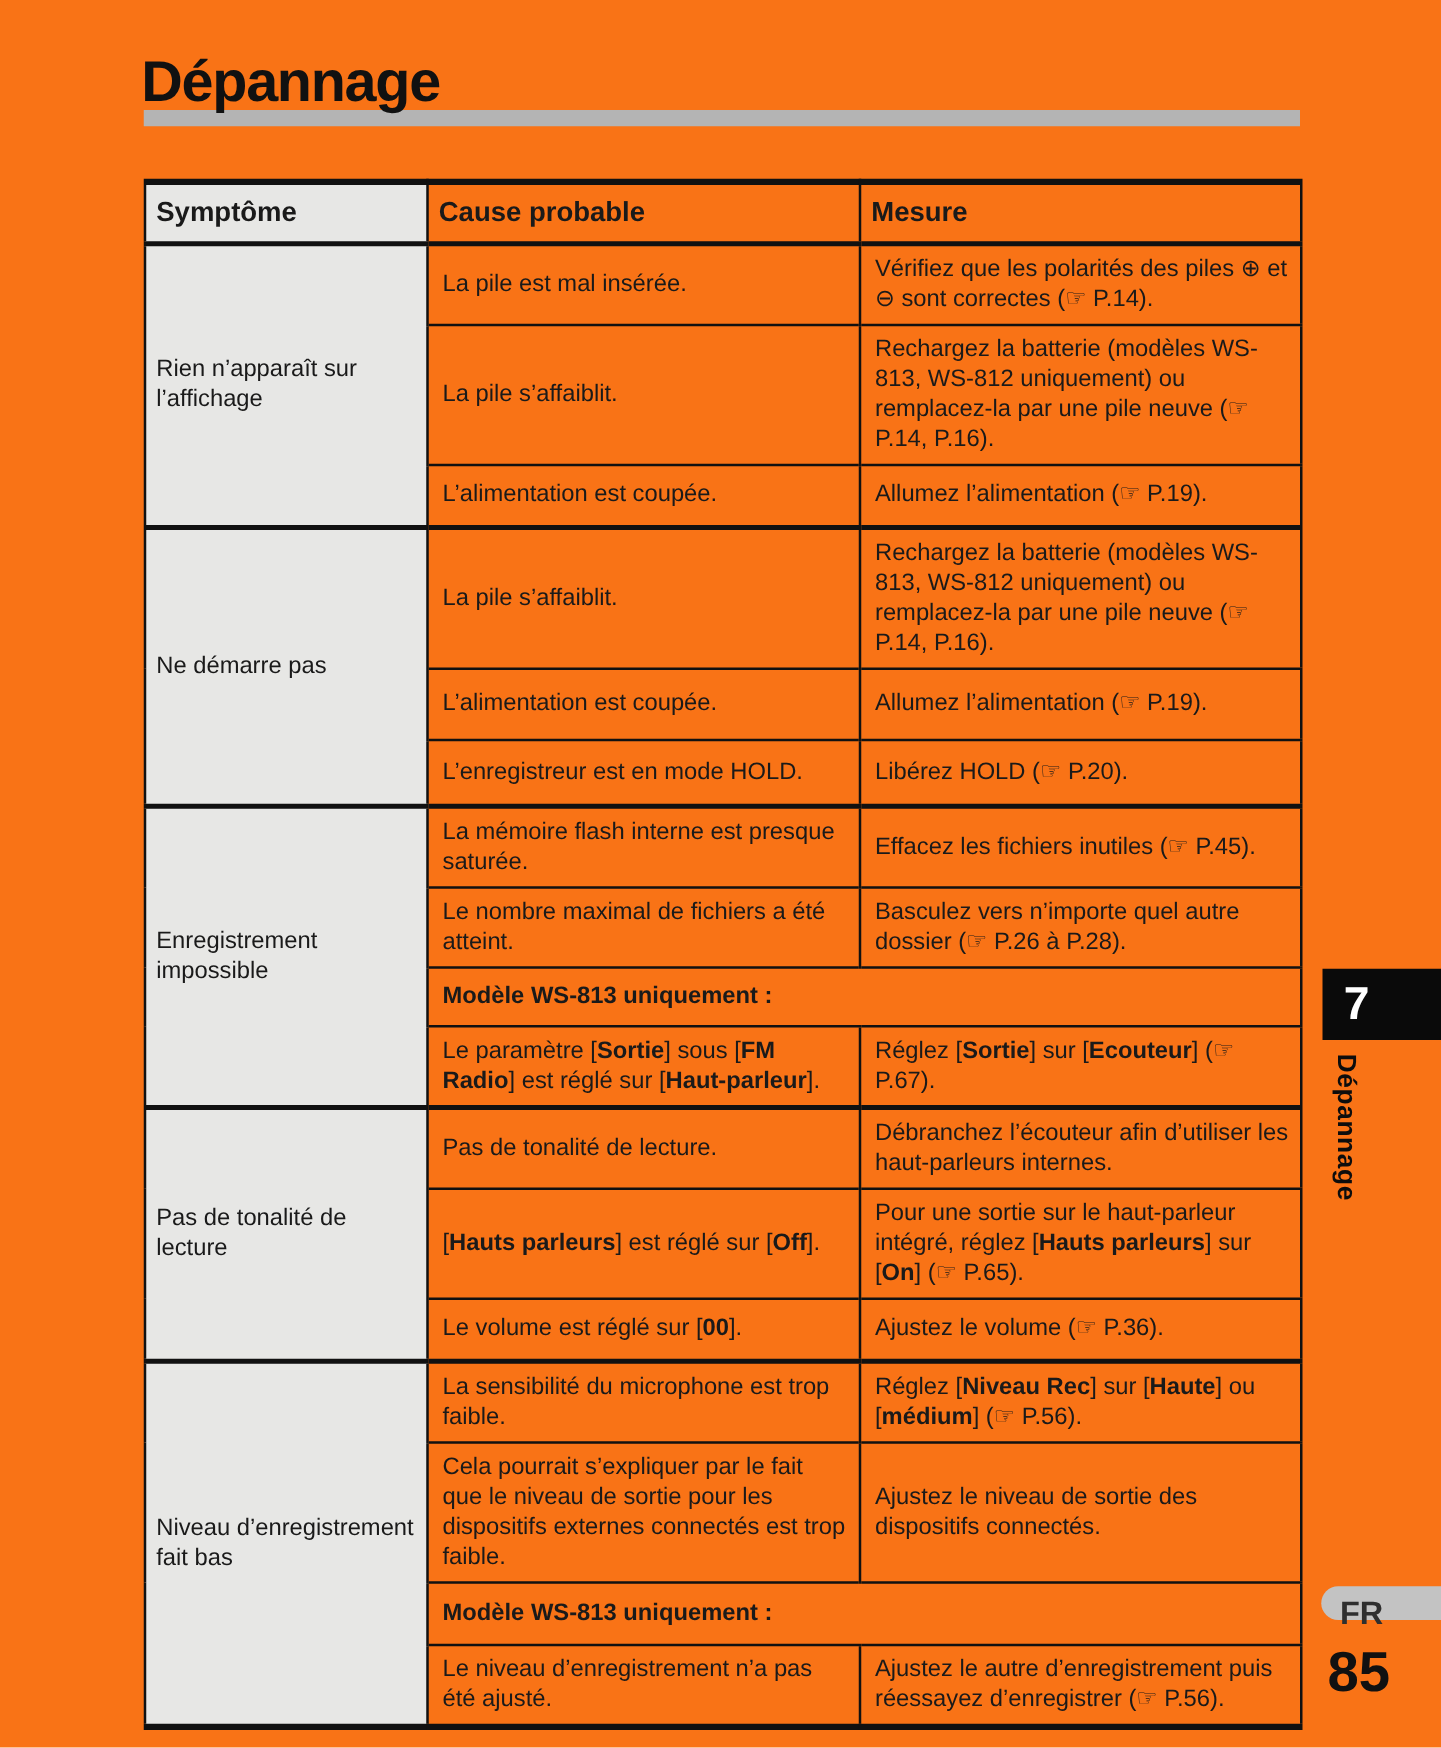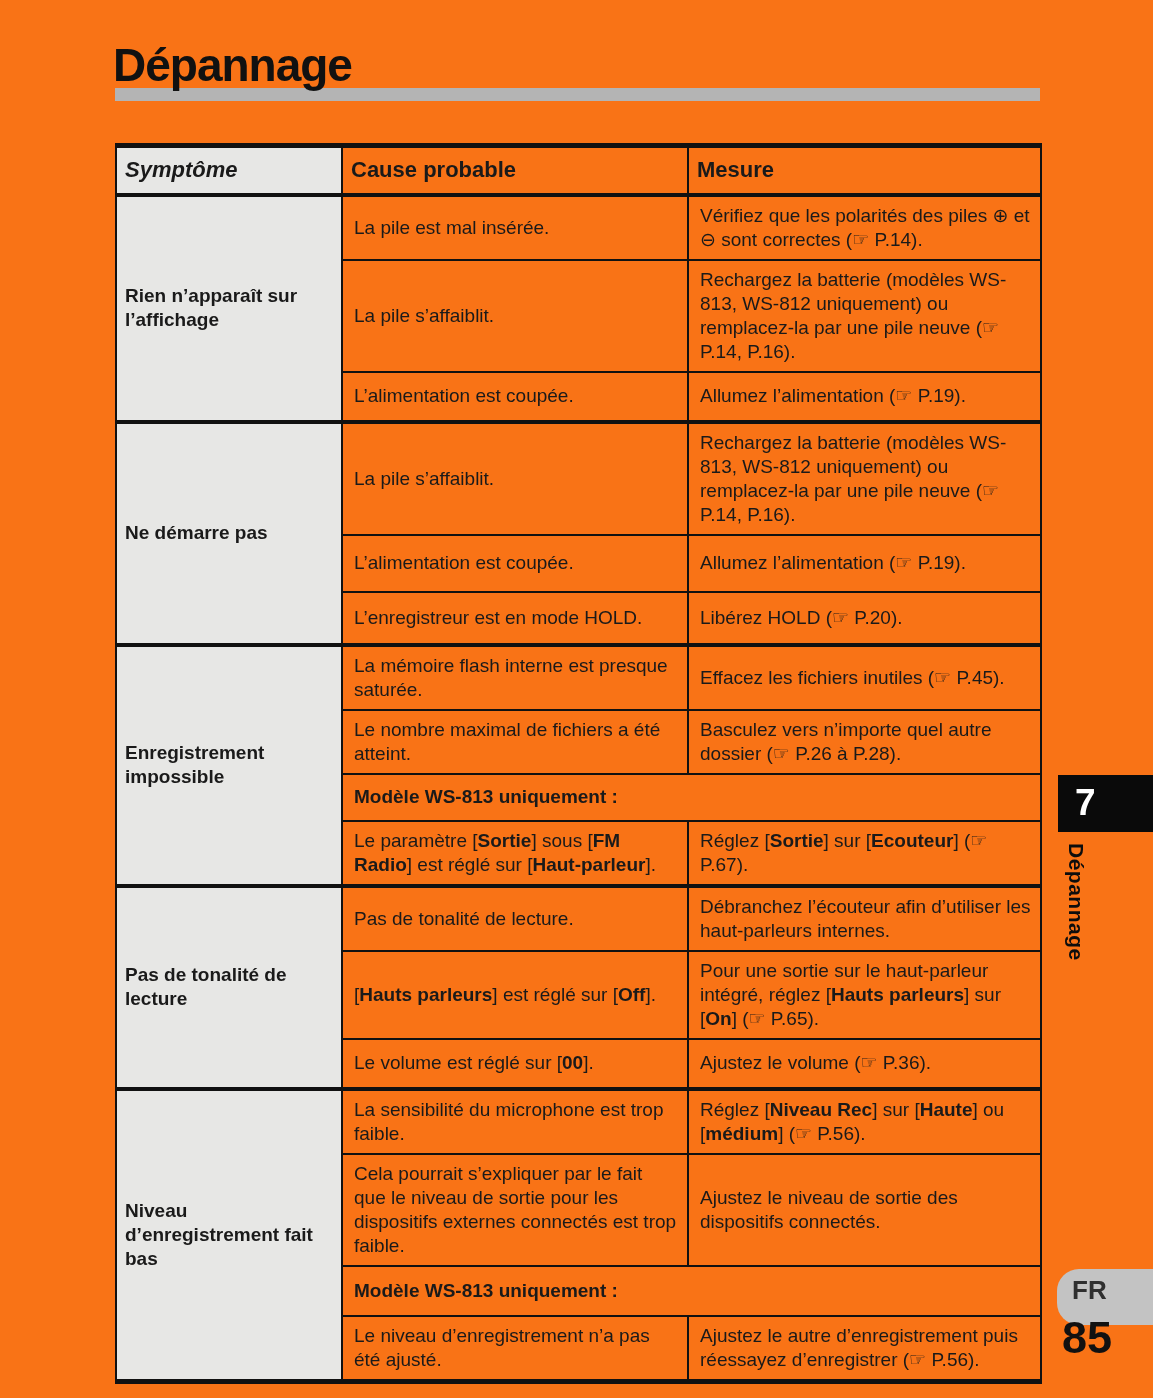--- a/index.html
+++ b/index.html
@@ -19,36 +19,36 @@
   .title-bar{position:absolute;left:115px;top:88px;width:925px;height:13px;background:var(--bar-gray);}
   .title{position:absolute;left:113px;top:38px;font-size:46px;font-weight:bold;letter-spacing:-1px;color:#111;z-index:2;}
 
   
   table.tbl{position:absolute;left:115px;top:143px;width:925px;border-collapse:collapse;table-layout:fixed;
             border-top:5px solid var(--line);border-bottom:5px solid var(--line);
             border-left:2px solid var(--line);border-right:2px solid var(--line);}
   col.c-sym{width:226px;} col.c-cause{width:346px;} col.c-meas{width:353px;}
   .tbl th{font-size:22px;font-weight:bold;text-align:left;vertical-align:middle;
           padding:6px 8px;border-bottom:4px solid var(--line);}
-  .tbl th.sym-h{background:var(--cell-gray);font-style:italic;}
+  .tbl th.sym-h{background:var(--cell-gray);}
   .tbl td{font-size:19px;line-height:24px;vertical-align:middle;padding:7px 8px 7px 11px;
           border-top:2px solid var(--line);}
-  .tbl td.sym{background:var(--cell-gray);font-weight:bold;padding-left:8px;padding-right:6px;}
+  .tbl td.sym{background:var(--cell-gray);font-weight:normal;padding-left:8px;padding-right:6px;}
   .tbl th+th, .tbl td.cause, .tbl td.measure{border-left:2px solid var(--line);}
   .tbl td.note{border-left:2px solid var(--line);font-weight:bold;}
   .tbl tr.gs td{border-top:4px solid var(--line);}
 
   
   .chapter-tab{position:absolute;left:1058px;top:775px;width:95px;height:57px;background:var(--tab-black);
                color:#ffffff;font-size:37px;font-weight:bold;line-height:56px;padding-left:17px;}
   .chapter-label{position:absolute;left:1064px;top:843px;writing-mode:vertical-rl;
                  font-size:21px;font-weight:bold;letter-spacing:0.5px;color:#0d0d0d;height:200px;}
 
   
-  .lang-badge{position:absolute;left:1057px;top:1269px;width:96px;height:56px;background:var(--badge-gray);
+  .lang-badge{position:absolute;left:1057px;top:1269px;width:96px;height:27px;background:var(--badge-gray);
               border-radius:22px 0 0 22px;font-size:26px;font-weight:bold;color:#2f2f2f;
               line-height:43px;padding-left:15px;}
   .page-num{position:absolute;left:1062px;top:1312px;font-size:45px;font-weight:bold;color:#111;}
 </style>
 </head>
 <body>
 
 <div class="page">
 
   <div class="title-bar"></div>

